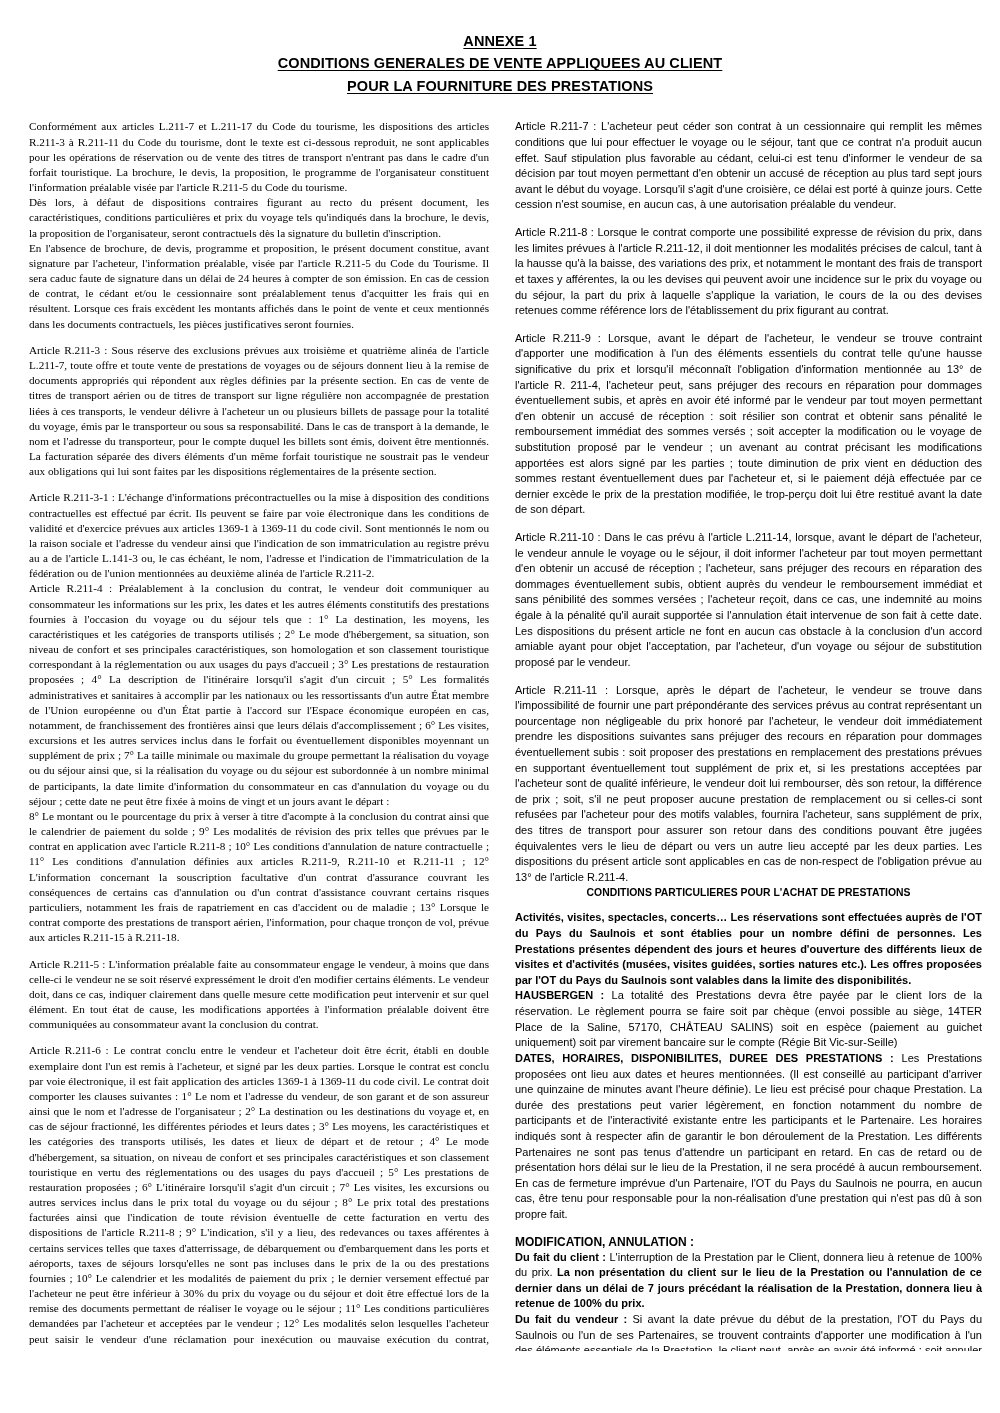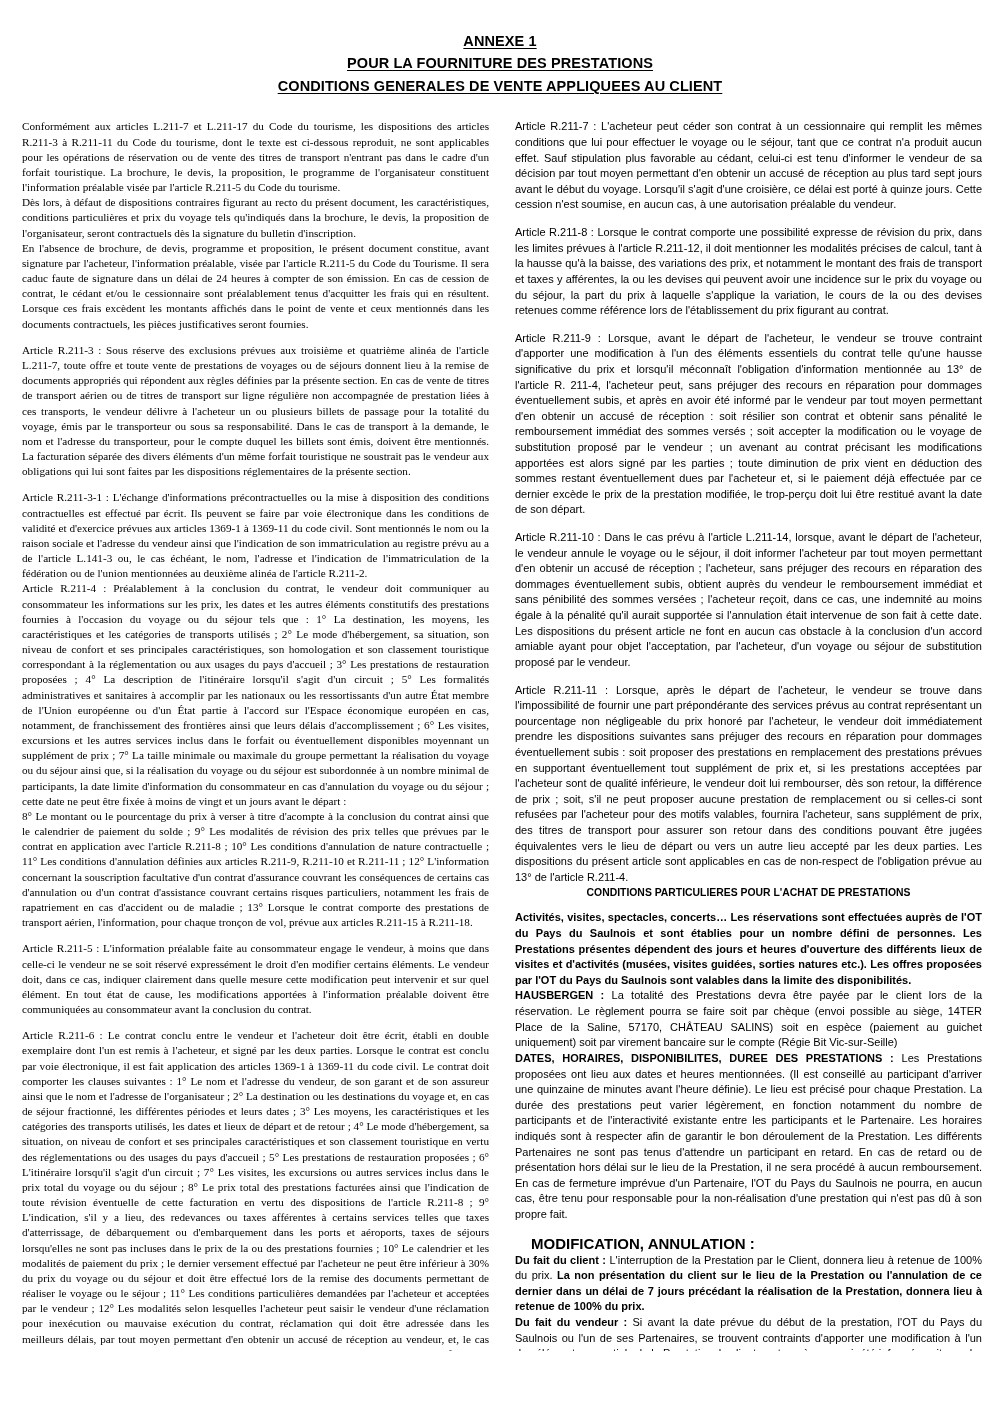--- a/index.html
+++ b/index.html
@@ -49,21 +49,21 @@
     flex: 0 0 467px;
   }
 
   
   .col-left p {
     font-family: "Liberation Serif", "DejaVu Serif", serif;
     font-size: 11.2px;
     line-height: 1.355;
     color: #000000;
     text-align: justify;
-    margin: 0 0 0 0;
+    margin: 0 0 0 7px;
     hyphens: none;
   }
   .col-left p.gap { margin-top: 11px; }
 
   
   .col-right p {
     font-family: "Liberation Sans", sans-serif;
     font-size: 11px;
     line-height: 1.42;
     color: #000000;
@@ -77,36 +77,36 @@
   .section-head {
     font-family: "Liberation Sans", sans-serif;
     font-size: 10.4px;
     font-weight: bold;
     color: #000000;
     margin: 2px 0 0 0;
     text-align: center;
   }
   .sub-head {
     font-family: "Liberation Sans", sans-serif;
-    font-size: 15px;
+    font-size: 12px;
     font-weight: bold;
     color: #000000;
-    margin: 12px 0 1px 16px;
+    margin: 12px 0 1px 0;
     text-align: left;
   }
 </style>
 </head>
 <body>
 
 <div class="page">
 
   <div class="doc-heading">
     <div class="hline"><span class="u">ANNEXE 1</span></div>
+    <div class="hline"><span class="u">CONDITIONS GENERALES DE VENTE APPLIQUEES AU CLIENT</span></div>
     <div class="hline"><span class="u">POUR LA FOURNITURE DES PRESTATIONS</span></div>
-    <div class="hline"><span class="u">CONDITIONS GENERALES DE VENTE APPLIQUEES AU CLIENT</span></div>
   </div>
 
   <div class="columns">
 
     <div class="col col-left">
       <p>Conformément aux articles L.211-7 et L.211-17 du Code du tourisme, les dispositions des articles R.211-3 à R.211-11 du Code du tourisme, dont le texte est ci-dessous reproduit, ne sont applicables pour les opérations de réservation ou de vente des titres de transport n'entrant pas dans le cadre d'un forfait touristique. La brochure, le devis, la proposition, le programme de l'organisateur constituent l'information préalable visée par l'article R.211-5 du Code du tourisme.</p>
       <p>Dès lors, à défaut de dispositions contraires figurant au recto du présent document, les caractéristiques, conditions particulières et prix du voyage tels qu'indiqués dans la brochure, le devis, la proposition de l'organisateur, seront contractuels dès la signature du bulletin d'inscription.</p>
       <p>En l'absence de brochure, de devis, programme et proposition, le présent document constitue, avant signature par l'acheteur, l'information préalable, visée par l'article R.211-5 du Code du Tourisme. Il sera caduc faute de signature dans un délai de 24 heures à compter de son émission. En cas de cession de contrat, le cédant et/ou le cessionnaire sont préalablement tenus d'acquitter les frais qui en résultent. Lorsque ces frais excèdent les montants affichés dans le point de vente et ceux mentionnés dans les documents contractuels, les pièces justificatives seront fournies.</p>
       <p class="gap">Article R.211-3 : Sous réserve des exclusions prévues aux troisième et quatrième alinéa de l'article L.211-7, toute offre et toute vente de prestations de voyages ou de séjours donnent lieu à la remise de documents appropriés qui répondent aux règles définies par la présente section. En cas de vente de titres de transport aérien ou de titres de transport sur ligne régulière non accompagnée de prestation liées à ces transports, le vendeur délivre à l'acheteur un ou plusieurs billets de passage pour la totalité du voyage, émis par le transporteur ou sous sa responsabilité. Dans le cas de transport à la demande, le nom et l'adresse du transporteur, pour le compte duquel les billets sont émis, doivent être mentionnés. La facturation séparée des divers éléments d'un même forfait touristique ne soustrait pas le vendeur aux obligations qui lui sont faites par les dispositions réglementaires de la présente section.</p>
       <p class="gap">Article R.211-3-1 : L'échange d'informations précontractuelles ou la mise à disposition des conditions contractuelles est effectué par écrit. Ils peuvent se faire par voie électronique dans les conditions de validité et d'exercice prévues aux articles 1369-1 à 1369-11 du code civil. Sont mentionnés le nom ou la raison sociale et l'adresse du vendeur ainsi que l'indication de son immatriculation au registre prévu au a de l'article L.141-3 ou, le cas échéant, le nom, l'adresse et l'indication de l'immatriculation de la fédération ou de l'union mentionnées au deuxième alinéa de l'article R.211-2.</p>

